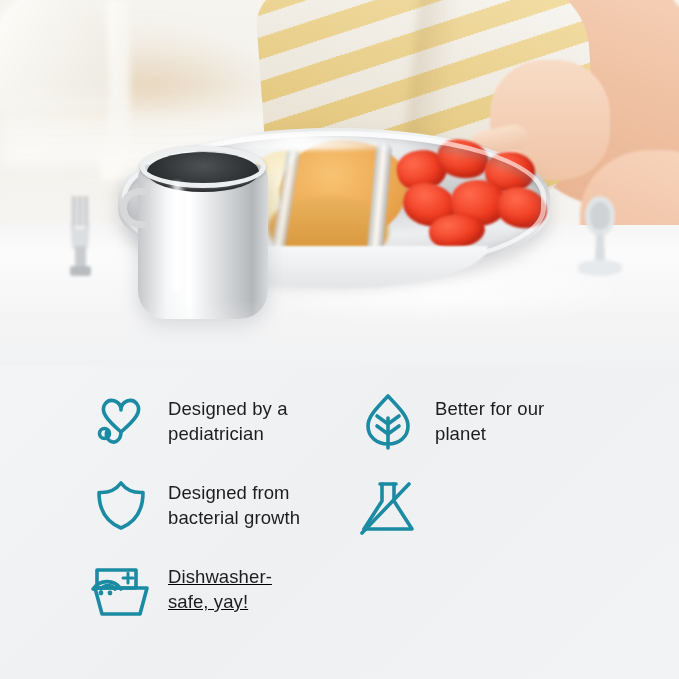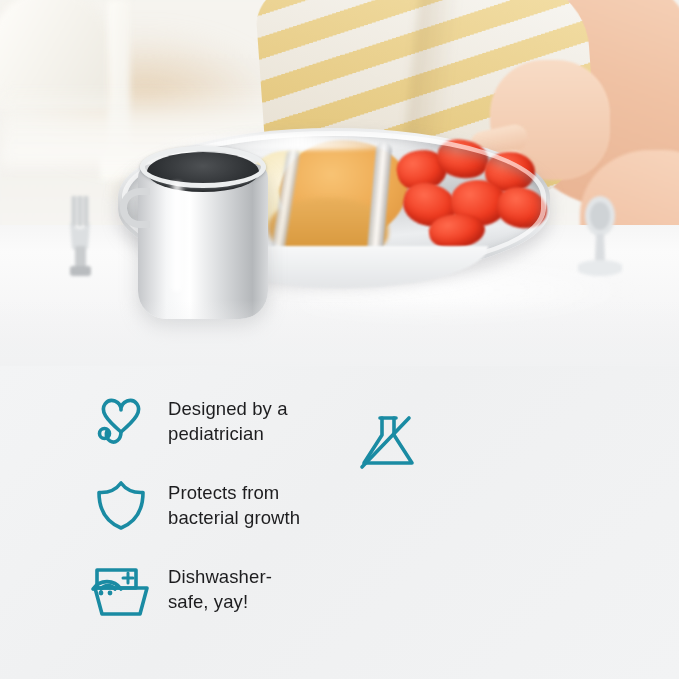--- a/index.html
+++ b/index.html
@@ -242,21 +242,21 @@
     margin-left:14px;
     font-size:18.5px;
     line-height:25px;
     color:#1d1d1f;
     letter-spacing:.1px;
     padding-top:8px;
     white-space:pre-line;
   }
   #f-heart  { margin-top:0px; }
   #f-shield { margin-top:18px; }
-  #f-dish   { margin-top:18px; }
+  #f-dish   { margin-top:18px;text-decoration:underline; }
   #f-leaf   { margin-top:0px; }
   #f-flask  { margin-top:20px; }
 </style>
 </head>
 <body>
 
 <div id="page">
 
   <div class="photo">
 
@@ -357,21 +357,21 @@
         <div class="f-text">Designed by a
 pediatrician</div>
       </div>
 
       <div class="feature" id="f-shield">
         <div class="f-icon">
           <svg width="62" height="62" viewBox="0 0 62 62" fill="none" stroke="#1a8ba3" stroke-width="3.6" stroke-linecap="round" stroke-linejoin="round">
             <path d="M31 9 C25 17, 17 19, 9 18.5 C9 34, 14 47, 31 54 C48 47, 53 34, 53 18.5 C45 19, 37 17, 31 9 Z"></path>
           </svg>
         </div>
-        <div class="f-text">Protects from
+        <div class="f-text">Designed from
 bacterial growth</div>
       </div>
 
       <div class="feature" id="f-dish">
         <div class="f-icon">
           <svg width="62" height="62" viewBox="0 0 62 62" fill="none" stroke="#1a8ba3" stroke-width="3.6" stroke-linecap="round" stroke-linejoin="round">
             <path d="M7 12 L46 12 L46 30 L7 30 Z"></path>
             <path d="M5 30 L57 30 L50 56 L12 56 Z"></path>
             <path d="M3 31 A17 17 0 0 1 31 31"></path>
             <path d="M11 31 A9 9 0 0 1 25 31"></path>
@@ -381,20 +381,31 @@
           </svg>
         </div>
         <div class="f-text">Dishwasher-
 safe, yay!</div>
       </div>
 
     </div>
 
     <div class="col col-right">
 
+      <div class="feature" id="f-leaf">
+        <div class="f-icon">
+          <svg width="62" height="62" viewBox="0 0 62 62" fill="none" stroke="#1a8ba3" stroke-width="3.6" stroke-linecap="round" stroke-linejoin="round">
+            <path d="M31 6 C20 18, 11 26, 11 36 C11 47, 20 54, 31 54 C42 54, 51 47, 51 36 C51 26, 42 18, 31 6 Z"></path>
+            <path d="M31 28 L31 58"></path>
+            <path d="M31 34 L20 26 M31 34 L42 26 M31 44 L20 36 M31 44 L42 36"></path>
+          </svg>
+        </div>
+        <div class="f-text">Better for our
+planet</div>
+      </div>
 
       <div class="feature" id="f-flask">
         <div class="f-icon">
           <svg width="62" height="62" viewBox="0 0 62 62" fill="none" stroke="#1a8ba3" stroke-width="3.6" stroke-linecap="round" stroke-linejoin="round">
             <path d="M23 8 L39 8"></path>
             <path d="M25 8 L25 25 L7 53 L55 53 L37 25 L37 8"></path>
             <path d="M5 57 L52 8"></path>
           </svg>
         </div>
       </div>

